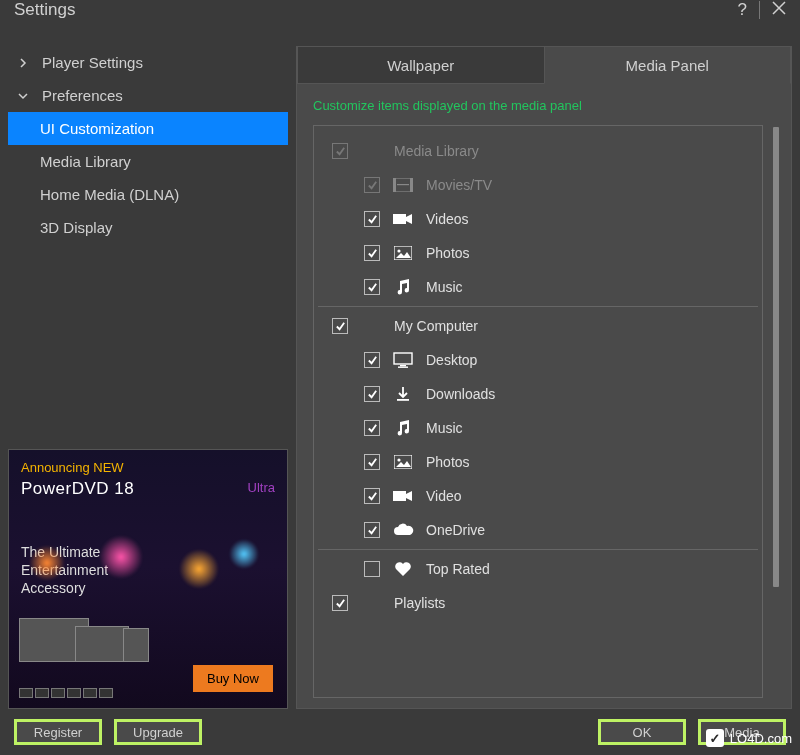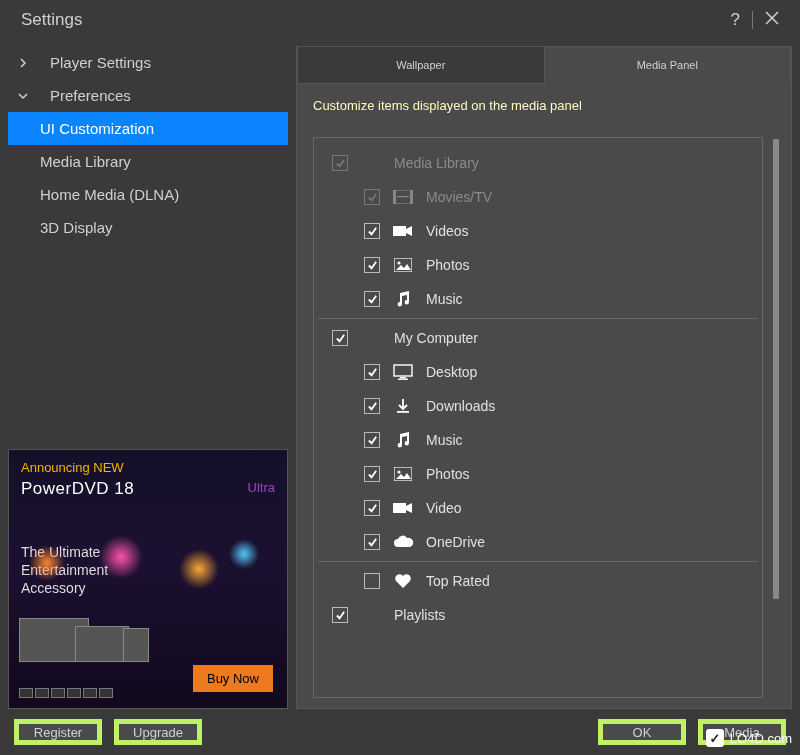--- a/index.html
+++ b/index.html
@@ -1,31 +1,31 @@
 <!DOCTYPE html>
 <html><head>
   <meta charset="utf-8">
   <style>
     * { margin:0; padding:0; box-sizing:border-box; }
     body { font-family: "Segoe UI", Arial, sans-serif; background:#2b2b2b; color:#d0d0d0; width:800px; height:755px; overflow:hidden; }
     .window { width:800px; height:755px; background:#3a3a3a; position:relative; display:flex; flex-direction:column; }
 
     
-    .titlebar { height:40px; display:flex; align-items:center; padding:0 21px; background:#3a3a3a; justify-content:space-between; }
+    .titlebar { height:40px; display:flex; align-items:flex-start; padding:0 14px; background:#3a3a3a; justify-content:space-between; }
     .title { font-size:17px; color:#d0d0d0; }
     .title-ctrls { display:flex; align-items:center; gap:12px; }
     .title-ctrls .hicon { color:#d0d0d0; cursor:pointer; font-size:17px; }
     .title-sep { width:1px; height:18px; background:#777; }
 
     
     .main { flex:1; display:flex; padding:6px 8px 0 8px; gap:8px; min-height:0; }
 
     
     .sidebar { width:280px; display:flex; flex-direction:column; background:#3a3a3a; }
-    .side-group-hdr { display:flex; align-items:center; gap:20px; padding:8px 10px; color:#d0d0d0; cursor:pointer; font-size:15px; }
+    .side-group-hdr { display:flex; align-items:center; gap:12px; padding:8px 10px; color:#d0d0d0; cursor:pointer; font-size:15px; }
     .side-group-hdr.sub { font-size:15px; }
     .chev { width:12px; display:inline-block; }
     .side-item { padding:8px 10px 8px 32px; font-size:15px; color:#d0d0d0; cursor:pointer; }
     .side-item.selected { background:#0a84ff; color:#fff; }
     .side-spacer { flex:1; }
 
     
     .ad { height:260px; margin-top:4px; position:relative; background: linear-gradient(180deg,#15102a 0%,#1b1030 45%,#12091e 100%); border:1px solid #555; overflow:hidden; }
     .ad .top { padding:10px 12px 0 12px; }
     .ad .announcing { color:#f5b400; font-size:13px; font-weight:500; }
@@ -36,44 +36,44 @@
     .ad .fireworks { position:absolute; left:0; top:85px; width:100%; height:70px; }
     .ad .fw { position:absolute; border-radius:50%; filter:blur(1px); }
     .ad .devices { position:absolute; bottom:46px; left:10px; right:10px; height:50px; }
     .ad .screen { position:absolute; background:#555; border:1px solid #888; }
     .ad .thumbs { position:absolute; bottom:10px; left:10px; display:flex; gap:2px; }
     .ad .thumb { width:14px; height:10px; border:1px solid #777; background:#333; }
 
     
     .panel { flex:1; display:flex; flex-direction:column; border:1px solid #555; border-top:none; background:#4a4a4a; min-height:0; }
     .tabs { display:flex; height:38px; }
-    .tab { flex:1; display:flex; align-items:center; justify-content:center; font-size:11px; color:#d0d0d0; cursor:pointer; border:1px solid #555; border-bottom:1px solid #555; background:#3a3a3a; margin-left:-1px; }
+    .tab { flex:1; display:flex; align-items:center; justify-content:center; font-size:15px; color:#d0d0d0; cursor:pointer; border:1px solid #555; border-bottom:1px solid #555; background:#3a3a3a; margin-left:-1px; }
     .tab:first-child { margin-left:0; }
     .tab.active { background:#4a4a4a; border-bottom:1px solid #4a4a4a; }
     .panel-body { flex:1; padding:14px 12px 10px 16px; display:flex; flex-direction:column; min-height:0; }
-    .panel-desc { font-size:13px; color:#fef9c3; margin-bottom:24px; }
+    .panel-desc { font-size:13px; color:#22c55e; margin-bottom:12px; }
     .scroll-wrap { flex:1; display:flex; min-height:0; }
     .tree { flex:1; border:1px solid #666; padding:8px 4px; overflow:hidden; }
     .scrollbar { width:6px; background:#888; margin-left:10px; margin-top:2px; margin-bottom:2px; height:460px; border-radius:1px; }
 
     .row { display:flex; align-items:center; height:34px; gap:12px; font-size:14px; color:#e0e0e0; }
     .row.dim { color:#8a8a8a; }
     .row .lbl { flex:1; }
     .cb { width:16px; height:16px; border:1.5px solid #bbb; display:flex; align-items:center; justify-content:center; cursor:pointer; flex-shrink:0; }
     .cb.dim { border-color:#777; }
     .cb svg { width:11px; height:11px; }
     .ind-1 { padding-left:14px; }
     .ind-2 { padding-left:46px; }
     .icn { width:22px; height:18px; display:flex; align-items:center; justify-content:center; flex-shrink:0; }
     .spacer-icn { width:22px; flex-shrink:0; }
     .divider { border-top:1px solid #666; margin:2px 0; }
 
     
     .footer { height:46px; display:flex; align-items:center; padding:0 14px; gap:12px; background:#3a3a3a; position:relative; }
-    .btn { min-width:88px; height:26px; background:#4a4a4a; border:5px solid #bef264; color:#d0d0d0; font-size:13px; cursor:pointer; }
+    .btn { min-width:88px; height:26px; background:#4a4a4a; border:3px solid #bef264; color:#d0d0d0; font-size:13px; cursor:pointer; }
     .footer .right { margin-left:auto; display:flex; gap:12px; align-items:center; position:relative; }
     .watermark { position:absolute; right:8px; bottom:8px; display:flex; align-items:center; gap:6px; font-size:13px; color:#fff; pointer-events:none; }
     .wm-badge { width:18px; height:18px; border-radius:3px; background:#fff; color:#2a2a2a; display:flex; align-items:center; justify-content:center; font-weight:bold; font-size:13px; }
   </style>
 </head>
 <body>
 
 <div class="window">
 
   <div class="titlebar">

